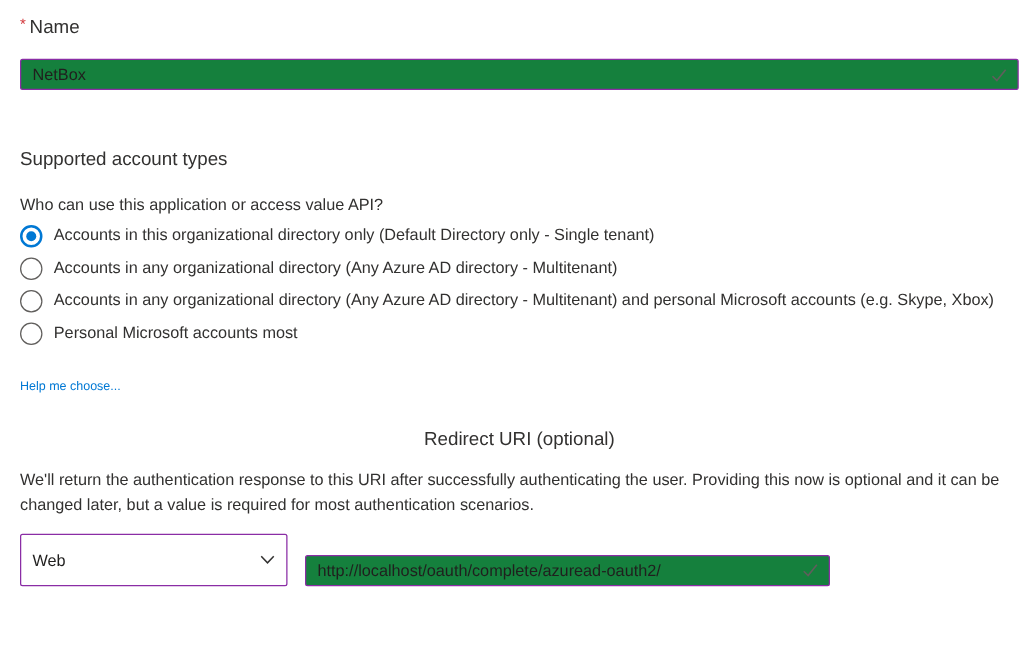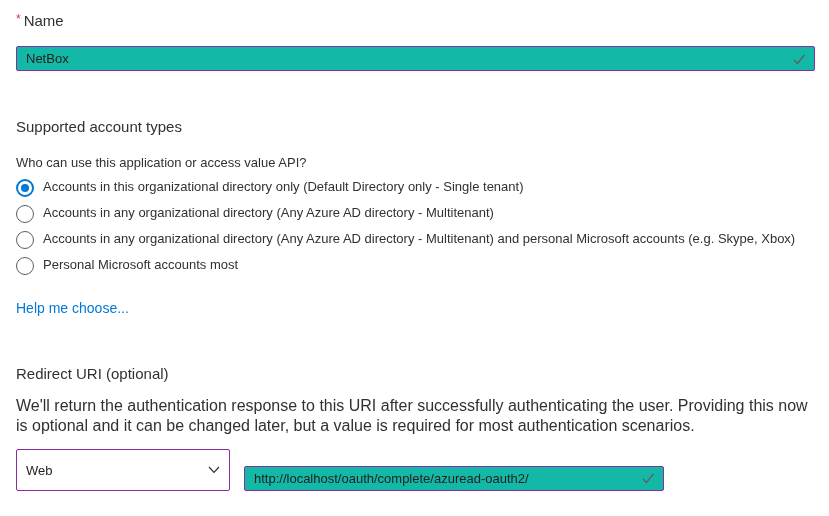--- a/index.html
+++ b/index.html
@@ -33,21 +33,21 @@
     color: #323130;
   }
   .name-desc { margin-top: 14px; }
 
   .text-input {
     margin-top: 16px;
     height: 25px;
     width: 799px;
     border: 1px solid #8a2da5;
     border-radius: 2px;
-    background: #14b8a6;
+    background: #15803d;
     display: flex;
     align-items: center;
     justify-content: space-between;
     padding: 0 8px 0 9px;
   }
   .text-input .value {
     font-size: 13px;
     color: #201f1e;
     white-space: nowrap;
     overflow: hidden;
@@ -86,31 +86,31 @@
   }
   .radio-label {
     margin-left: 9px;
     font-size: 13px;
     color: #323130;
     white-space: nowrap;
   }
 
   .help-link {
     margin-top: 17px;
-    font-size: 14px;
+    font-size: 10px;
     line-height: 17px;
     color: #0078d4;
     cursor: pointer;
     width: fit-content;
   }
 
-  .redirect-title { margin-top: 47px; }
+  .redirect-title { margin-top: 24px; text-align: center; }
   .redirect-desc {
     margin-top: 13px;
-    font-size: 16px;
+    font-size: 13px;
     line-height: 19.5px;
     max-width: 795px;
   }
 
   .uri-row {
     margin-top: 14px;
     display: flex;
     align-items: center;
     gap: 14px;
   }

